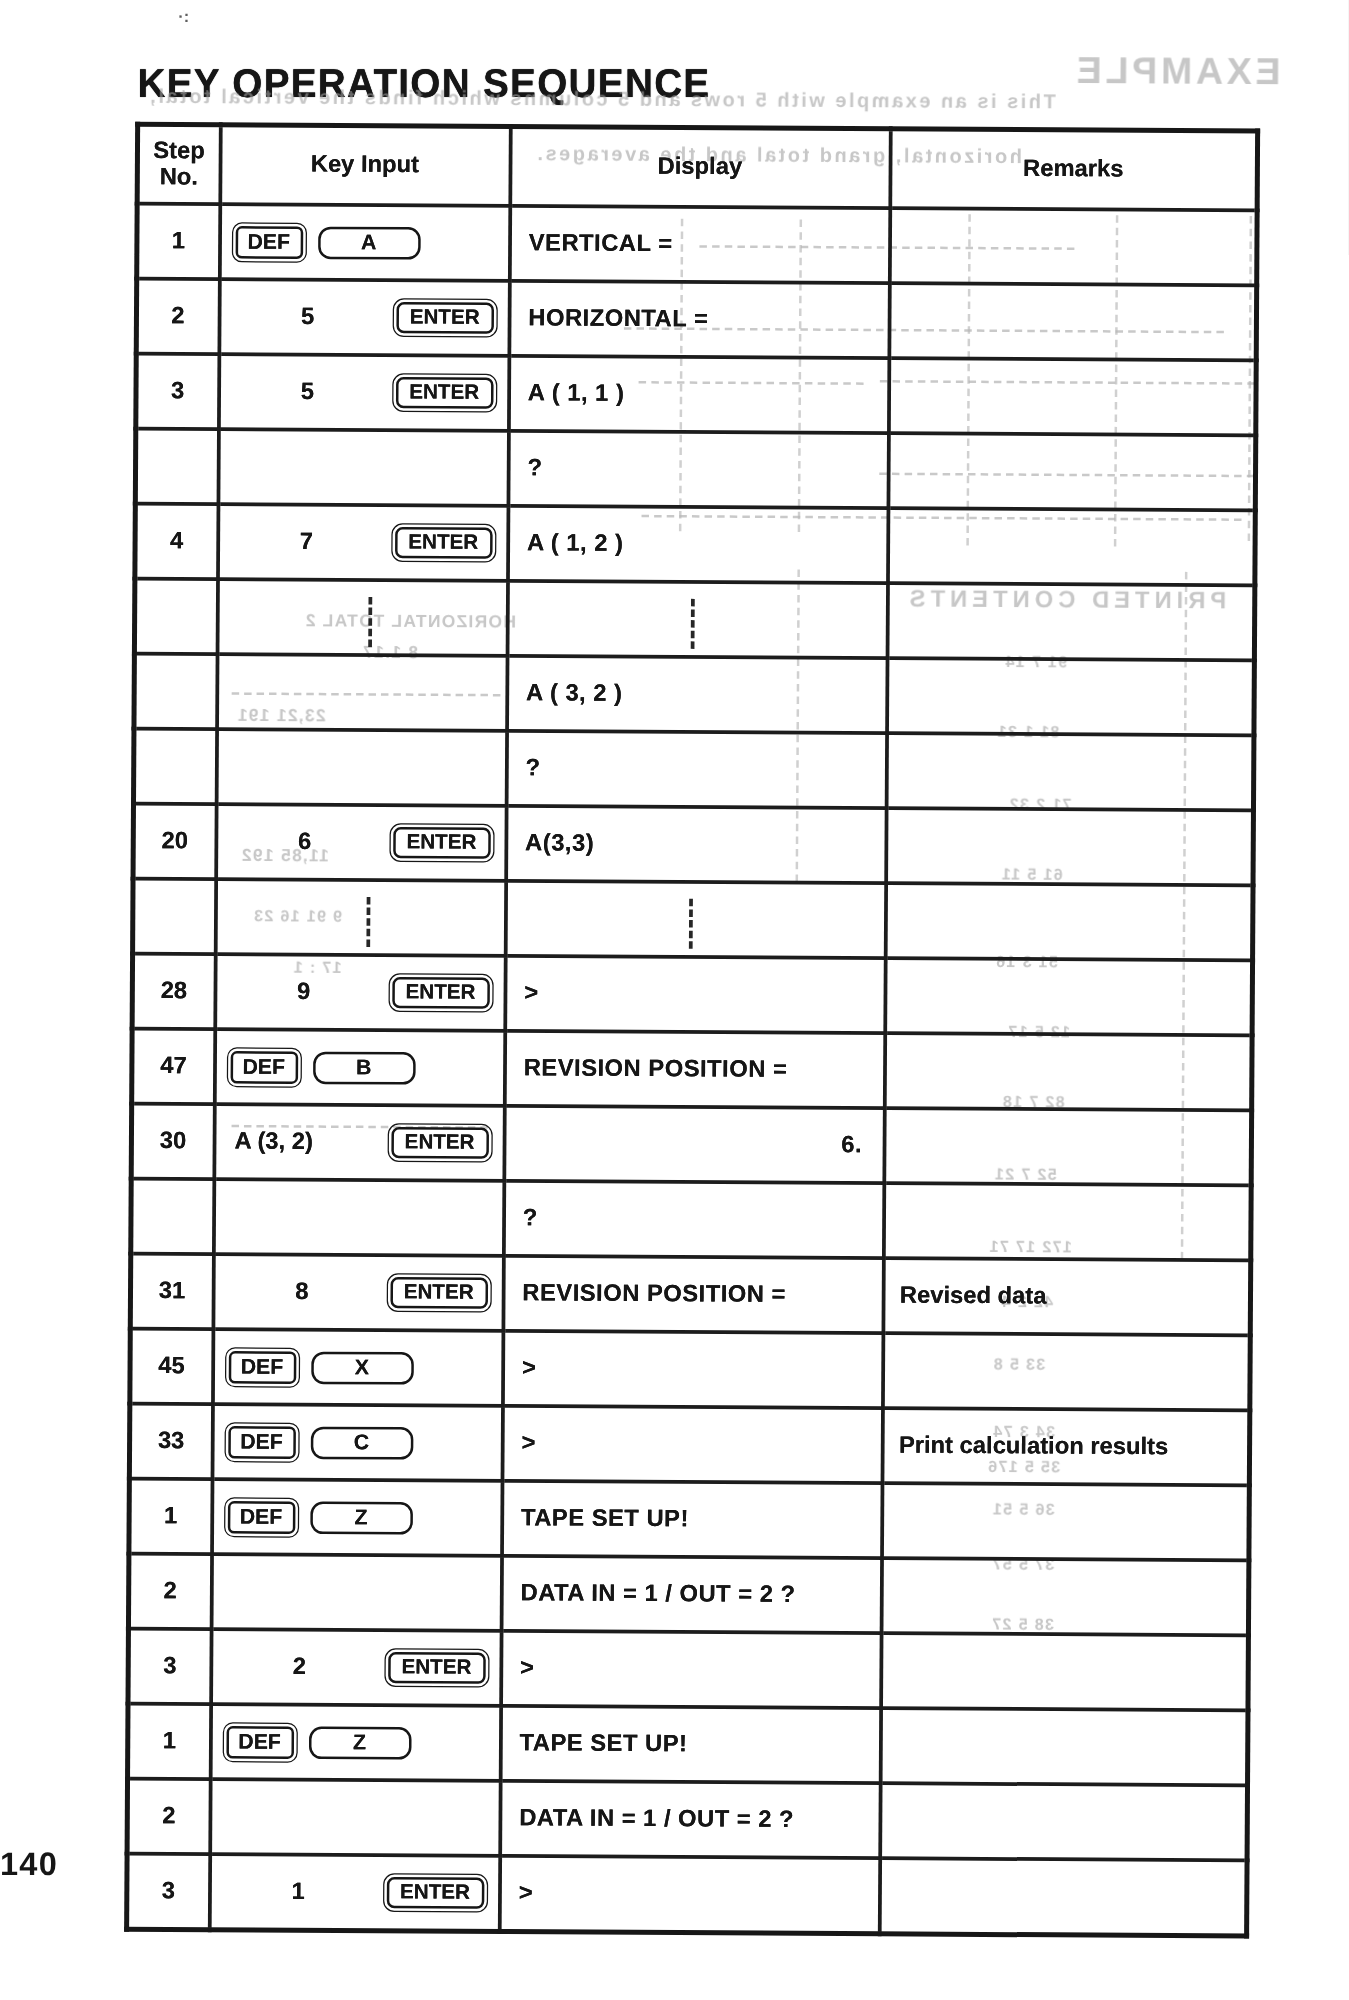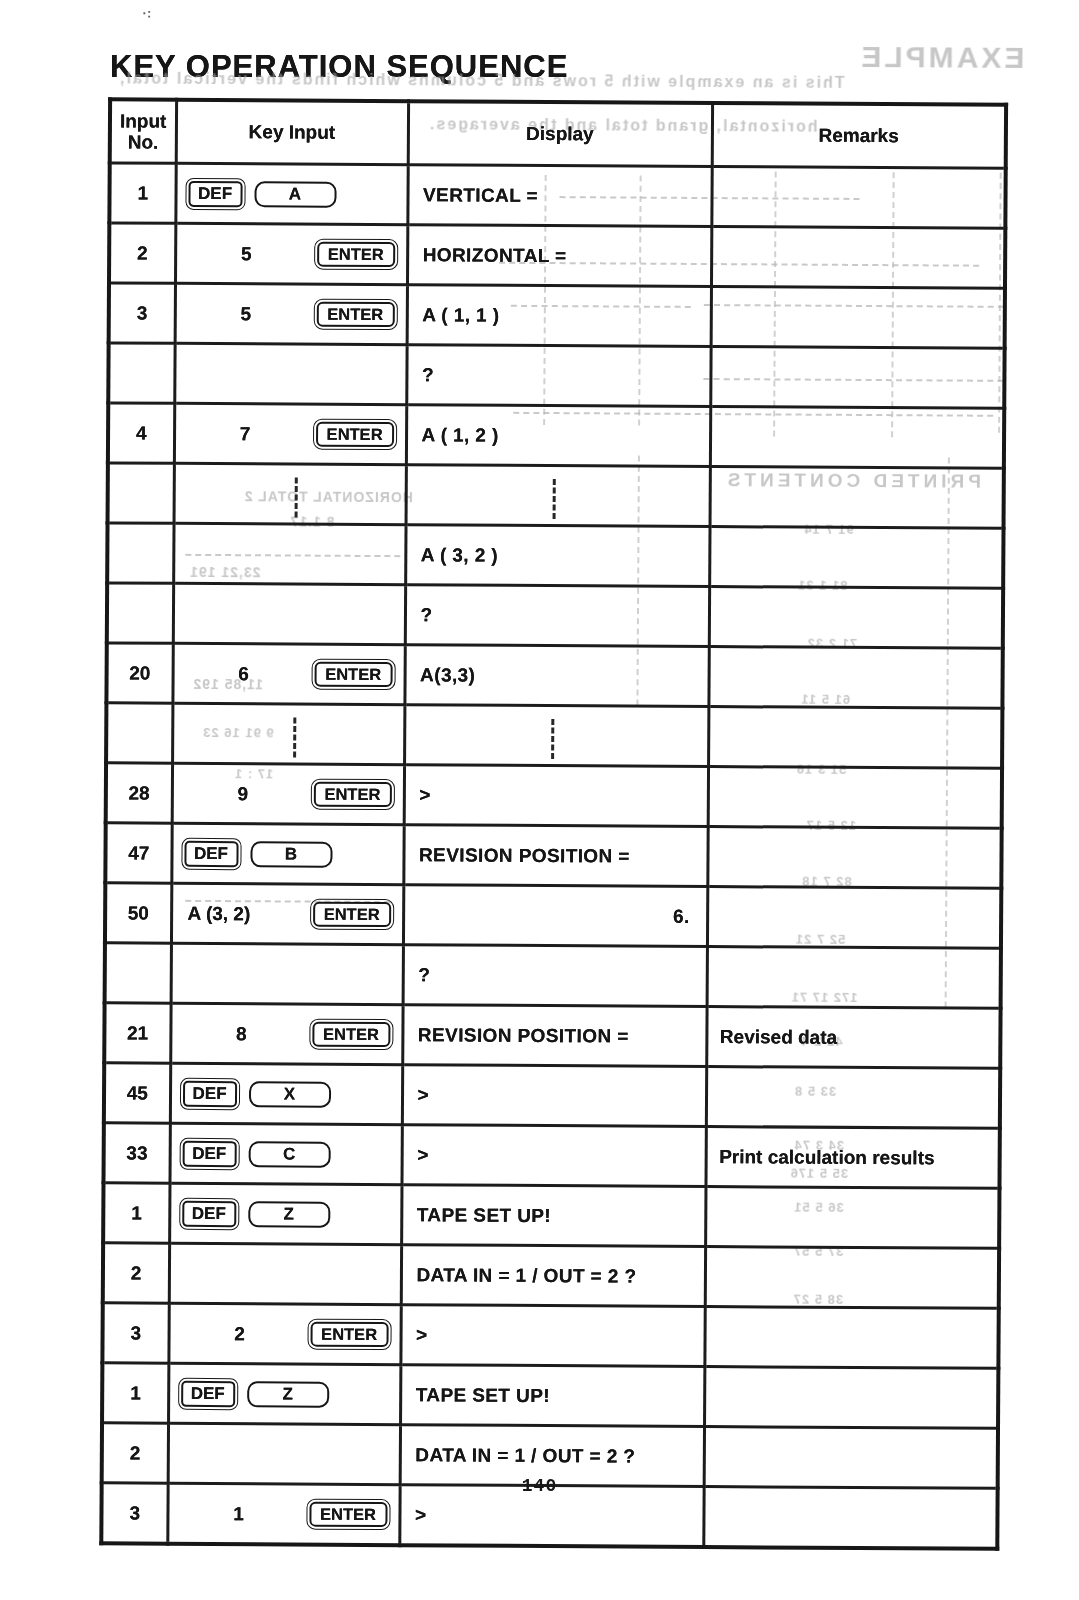--- a/index.html
+++ b/index.html
@@ -36,22 +36,22 @@
   .ktext.left{flex:0 0 auto;text-align:right;padding-left:4px;}
   .sp{flex:1 1 auto;}
   .c-disp{padding-left:14px;font-weight:700;font-size:19px;letter-spacing:.4px;text-align:left;}
   .c-disp.right{text-align:right;padding-right:16px;}
   .c-rem{padding-left:12px;font-weight:700;font-size:19px;text-align:left;}
   .cont-dash{width:0;height:40px;border-left:3px dashed #272727;}
   td .cont-dash{margin-top:7px;}
   .c-key .cont-dash{margin-left:52%;}
   .c-disp .cont-dash{margin-left:46%;}
 
-  .pageno{position:absolute;left:0;right:0;top:1476px;text-align:center;
-          font-size:18px;font-weight:700;letter-spacing:1px;font-family:Liberation Mono, monospace;}
+  .pageno{position:absolute;left:0;right:0;top:1476px;
+          font-size:26px;font-weight:700;letter-spacing:1px;}
 </style>
 </head>
 <body>
 
 <div class="page">
 
   <h1 class="title">KEY OPERATION SEQUENCE</h1>
 
   <div class="tilt">
     <div class="bleed-layer">
@@ -101,21 +101,21 @@
 
     <table class="optable">
       <colgroup>
         <col style="width:66px">
           <col style="width:232px">
           <col style="width:304px">
           <col style="width:294px">
       </colgroup>
       <thead>
           <tr>
-            <th>Input
+            <th>Step
 No.</th>
             <th>Key Input</th>
             <th>Display</th>
             <th>Remarks</th>
           </tr>
         </thead>
       <tbody>
           <tr>
             <td class="c-step">1</td>
             <td class="c-key">
@@ -225,39 +225,39 @@
             <td class="c-key">
               <div class="kwrap">
                 <span class="kbox k-def">DEF</span>
                 <span class="kbox k-letter">B</span>
               </div>
             </td>
             <td class="c-disp">REVISION POSITION =</td>
             <td class="c-rem"></td>
           </tr>
           <tr>
-            <td class="c-step">50</td>
+            <td class="c-step">30</td>
             <td class="c-key">
               <div class="kwrap">
                 <span class="ktext left">A (3, 2)</span>
                 <span class="sp"></span>
                 <span class="kbox k-enter">ENTER</span>
               </div>
             </td>
             <td class="c-disp right">6.</td>
             <td class="c-rem"></td>
           </tr>
           <tr>
             <td class="c-step"></td>
             <td class="c-key"></td>
             <td class="c-disp">?</td>
             <td class="c-rem"></td>
           </tr>
           <tr>
-            <td class="c-step">21</td>
+            <td class="c-step">31</td>
             <td class="c-key">
               <div class="kwrap">
                 <span class="ktext">8</span>
                 <span class="kbox k-enter">ENTER</span>
               </div>
             </td>
             <td class="c-disp">REVISION POSITION =</td>
             <td class="c-rem">Revised data</td>
           </tr>
           <tr>

